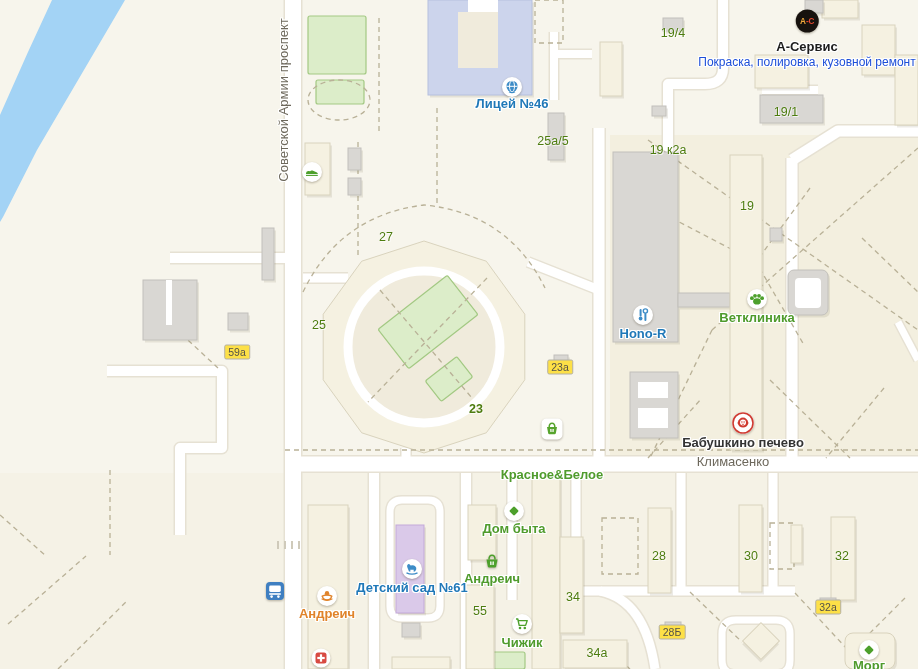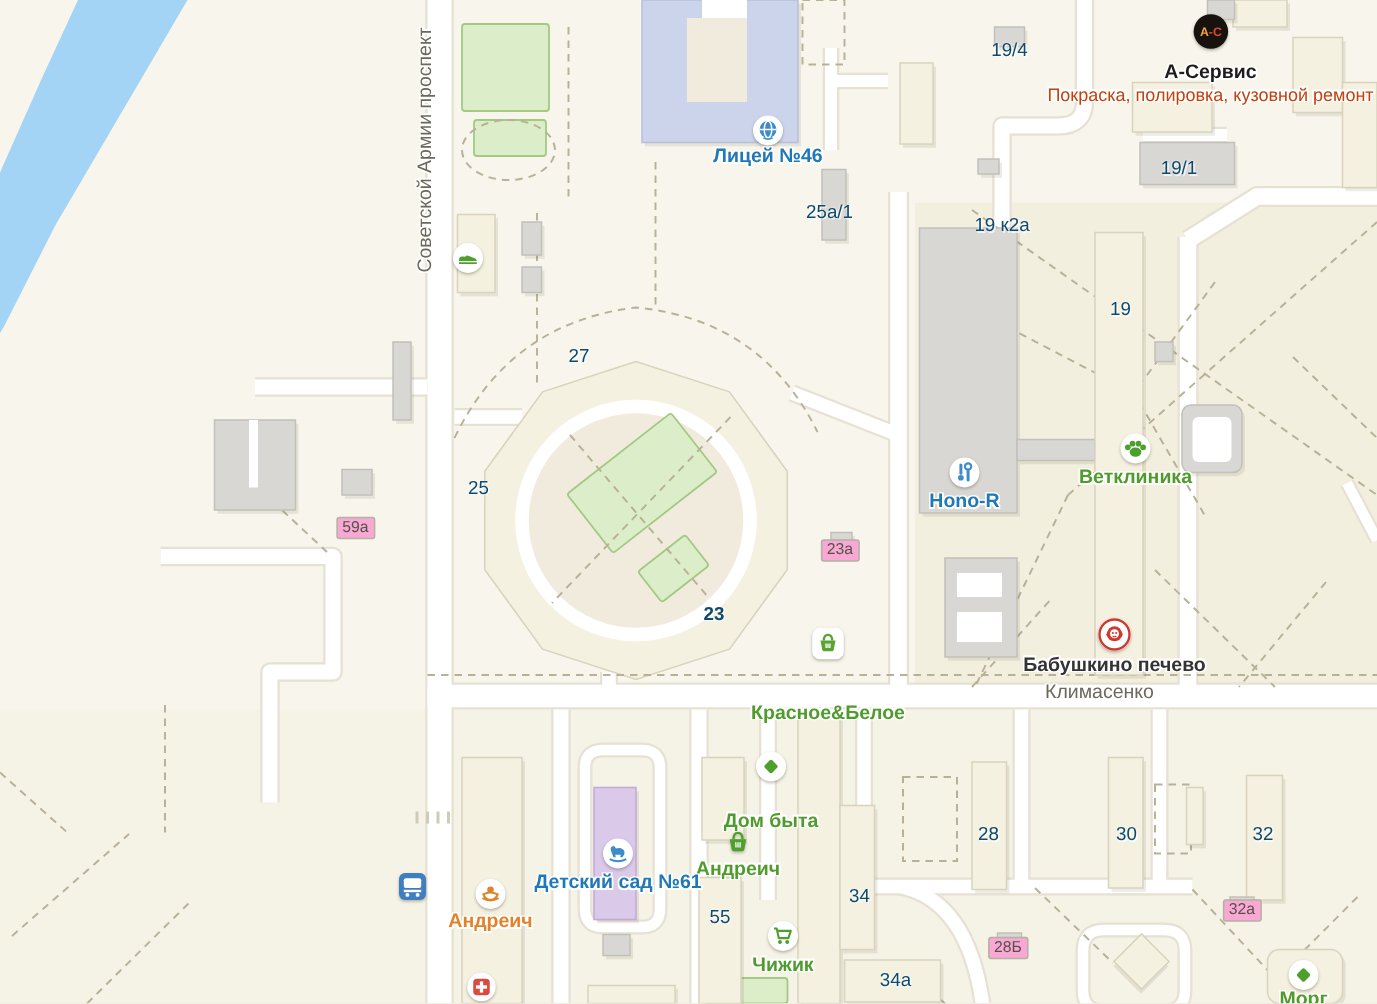--- a/index.html
+++ b/index.html
@@ -7,32 +7,32 @@
        font-family:"Liberation Sans",sans-serif;}
   #geo{position:absolute;left:0;top:0;}
   #overlay{position:absolute;left:0;top:0;width:918px;height:669px;}
   .halo{text-shadow:1px 0 0 #fff,-1px 0 0 #fff,0 1px 0 #fff,0 -1px 0 #fff,
         1px 1px 0 #fff,-1px -1px 0 #fff,1px -1px 0 #fff,-1px 1px 0 #fff;}
   .marker{position:absolute;transform:translate(-50%,-50%);line-height:0;}
   .marker svg{filter:drop-shadow(0 1px 1px rgba(60,50,30,.35));}
   .poi-label{position:absolute;transform:translateX(-50%);font-size:13px;font-weight:700;
         white-space:nowrap;text-shadow:1px 0 0 #fff,-1px 0 0 #fff,0 1px 0 #fff,0 -1px 0 #fff,
         1px 1px 0 #fff,-1px -1px 0 #fff,1px -1px 0 #fff,-1px 1px 0 #fff;}
-  .bnum{position:absolute;transform:translate(-50%,-50%);font-size:12.5px;color:#0c4a6e;
+  .bnum{position:absolute;transform:translate(-50%,-50%);font-size:12.5px;color:#4d7c0f;
         white-space:nowrap;text-shadow:0 0 2px rgba(255,255,255,.9),1px 1px 0 rgba(255,255,255,.7);}
   .badge{position:absolute;transform:translate(-50%,-50%);font-size:10.5px;color:#55524a;
-        background:#f9a8d4;border:1px solid #b3b0a4;border-radius:2px;padding:0 3px;line-height:13px;}
+        background:#fde047;border:1px solid #b3b0a4;border-radius:2px;padding:0 3px;line-height:13px;}
   .street{position:absolute;color:#6d685c;font-size:13px;white-space:nowrap;}
   .street-v{transform:translate(-50%,-50%) rotate(-90deg);}
   .street-h{transform:translate(-50%,-50%);}
   .biz{position:absolute;left:807px;top:8px;transform:translateX(-50%);text-align:center;}
   .biz-icon{display:inline-block;line-height:0;}
   .biz-icon svg{filter:drop-shadow(0 1px 1px rgba(60,50,30,.4));}
   .biz-title{font-size:13px;font-weight:700;color:#1d1d1d;margin-top:1px;}
-  .biz-sub{font-size:12px;color:#c2410c;white-space:nowrap;margin-top:1px;}
+  .biz-sub{font-size:12px;color:#1d4ed8;white-space:nowrap;margin-top:1px;}
 </style>
 </head>
 <body>
 
 <div id="map">
   <svg id="geo" width="918" height="669" viewBox="0 0 918 669">
       <g>
         <rect x="610" y="135" width="308" height="329" fill="#f3efdf"></rect>
         <rect x="0" y="473" width="918" height="196" fill="#f5f2e6"></rect>
       </g>
@@ -240,21 +240,21 @@
       <div class="biz-title halo">А-Сервис</div>
       <div class="biz-sub halo">Покраска, полировка, кузовной ремонт</div>
     </div>
   <div class="bnum" style="left: 386px; top: 237px;">27</div>
       <div class="bnum" style="left: 319px; top: 325px;">25</div>
       <div class="bnum" style="left: 476px; top: 409px; font-weight: bold;">23</div>
       <div class="bnum" style="left: 747px; top: 206px;">19</div>
       <div class="bnum" style="left: 673px; top: 33px;">19/4</div>
       <div class="bnum" style="left: 668px; top: 122px; margin-top: 28px;">19 к2а</div>
       <div class="bnum" style="left: 786px; top: 112px;">19/1</div>
-      <div class="bnum" style="left: 553px; top: 141px;">25а/1</div>
+      <div class="bnum" style="left: 553px; top: 141px;">25а/5</div>
       <div class="bnum" style="left: 480px; top: 611px;">55</div>
       <div class="bnum" style="left: 659px; top: 556px;">28</div>
       <div class="bnum" style="left: 751px; top: 556px;">30</div>
       <div class="bnum" style="left: 842px; top: 556px;">32</div>
       <div class="bnum" style="left: 573px; top: 597px;">34</div>
       <div class="bnum" style="left: 597px; top: 653px; text-align: right;">34а</div>
       <div class="badge" style="left: 237px; top: 352px;">59а</div>
       <div class="badge" style="left: 560px; top: 367px;">23а</div>
       <div class="badge" style="left: 672px; top: 632px;">28Б</div>
       <div class="badge" style="left: 828px; top: 607px;">32а</div>
@@ -317,21 +317,21 @@
           <path d="M9.2 10 Q9.2 6.2 12 6.2 Q14.8 6.2 14.8 10" fill="none" stroke="#57a42e" stroke-width="1.5"></path>
           <line x1="10.6" y1="12" x2="10.8" y2="15" stroke="#fff" stroke-width="0.9"></line>
           <line x1="12" y1="12" x2="12" y2="15" stroke="#fff" stroke-width="0.9"></line>
           <line x1="13.4" y1="12" x2="13.2" y2="15" stroke="#fff" stroke-width="0.9"></line>
         </svg></div>
       <div class="poi-label" style="left: 552px; top: 443px; color: rgb(79, 155, 44); margin-top: 24px;">Красное&amp;Белое</div>
       <div class="marker" style="left: 514px; top: 511px;"><svg width="22" height="22" viewBox="0 0 22 22">
           <circle cx="11" cy="11" r="10" fill="#fff"></circle>
           <rect x="7.5" y="7.5" width="7" height="7" rx="1.2" fill="#4da02c" transform="rotate(45 11 11)"></rect>
         </svg></div>
-      <div class="poi-label" style="left: 514px; top: 539px; color: rgb(79, 155, 44);">Дом быта</div>
+      <div class="poi-label" style="left: 514px; top: 521px; color: rgb(79, 155, 44);">Дом быта</div>
       <div class="marker" style="left: 492px; top: 561px;"><svg width="20" height="20" viewBox="0 0 20 20">
           <path d="M4.5 8.5 L15.5 8.5 L14.2 15.4 Q14 16.5 12.9 16.5 L7.1 16.5 Q6 16.5 5.8 15.4 Z" fill="#4da02c"></path>
           <path d="M7 8.5 Q7 4.3 10 4.3 Q13 4.3 13 8.5" fill="none" stroke="#4da02c" stroke-width="1.5"></path>
           <line x1="8.5" y1="10.5" x2="8.7" y2="14" stroke="#fff" stroke-width="0.9"></line>
           <line x1="10" y1="10.5" x2="10" y2="14" stroke="#fff" stroke-width="0.9"></line>
           <line x1="11.5" y1="10.5" x2="11.3" y2="14" stroke="#fff" stroke-width="0.9"></line>
         </svg></div>
       <div class="poi-label" style="left: 492px; top: 571px; color: rgb(79, 155, 44);">Андреич</div>
       <div class="marker" style="left: 412px; top: 569px;"><svg width="22" height="22" viewBox="0 0 22 22">
           <circle cx="11" cy="11" r="10" fill="#fff"></circle>

